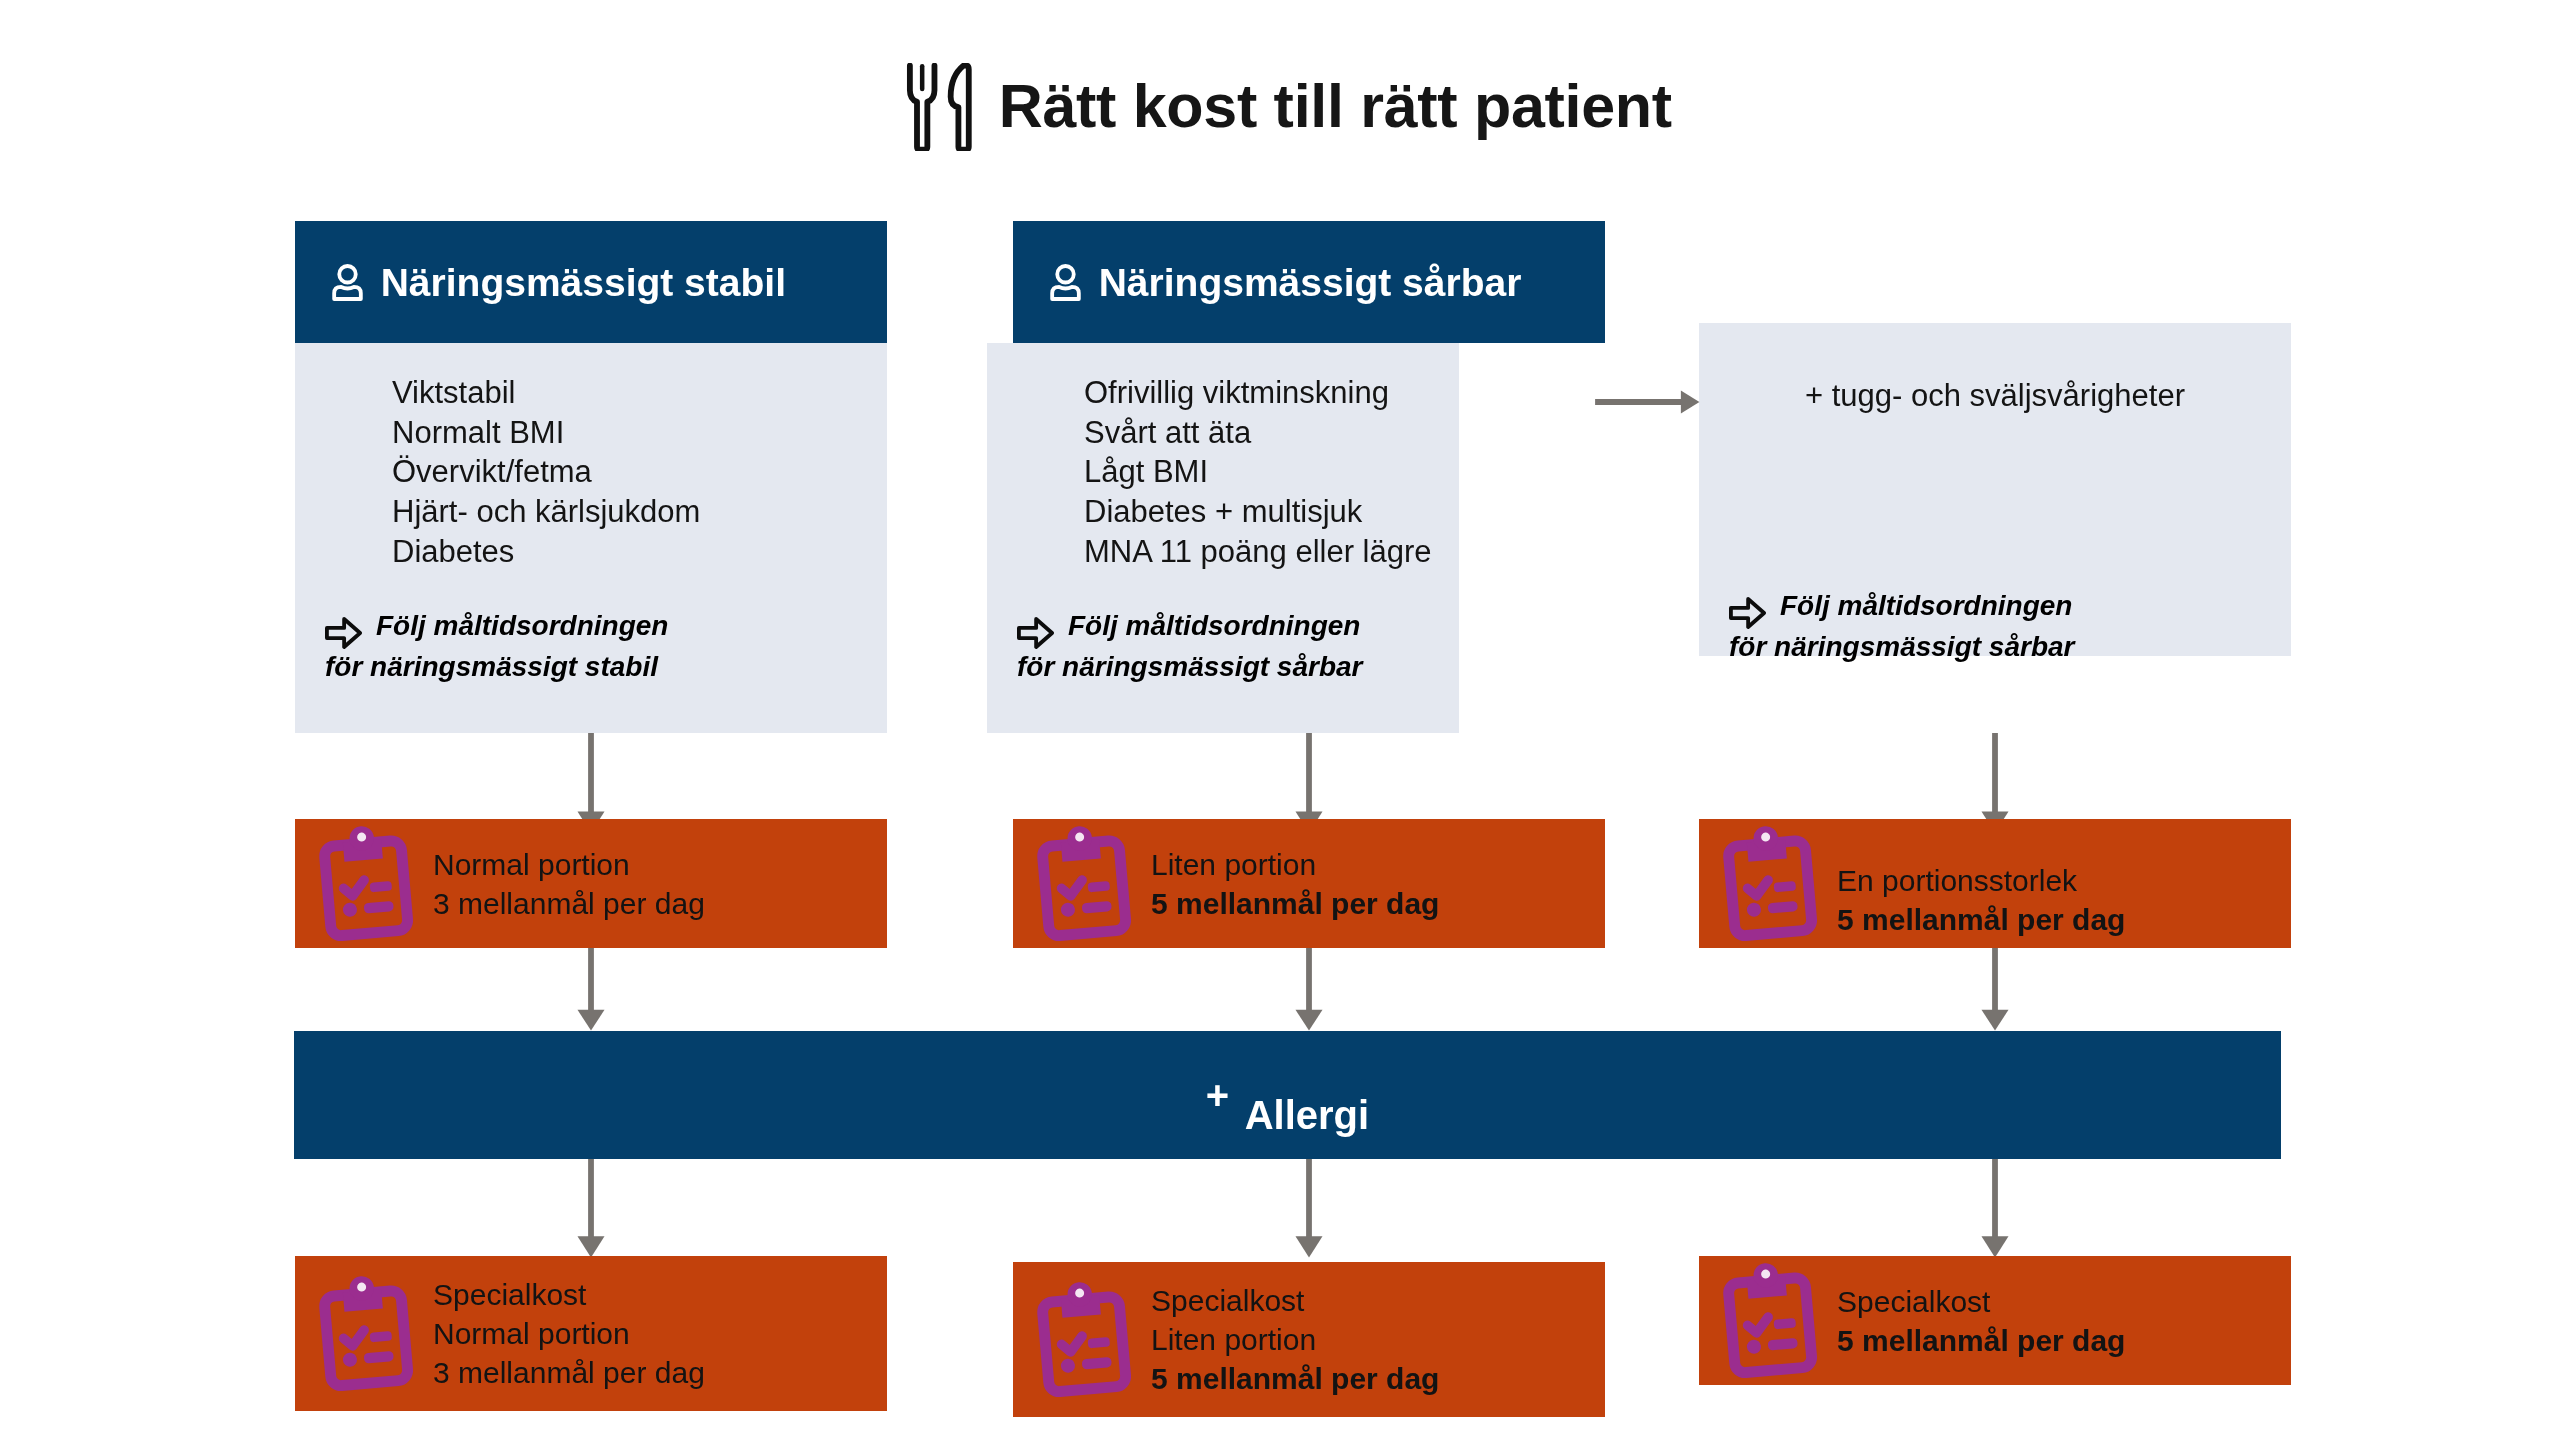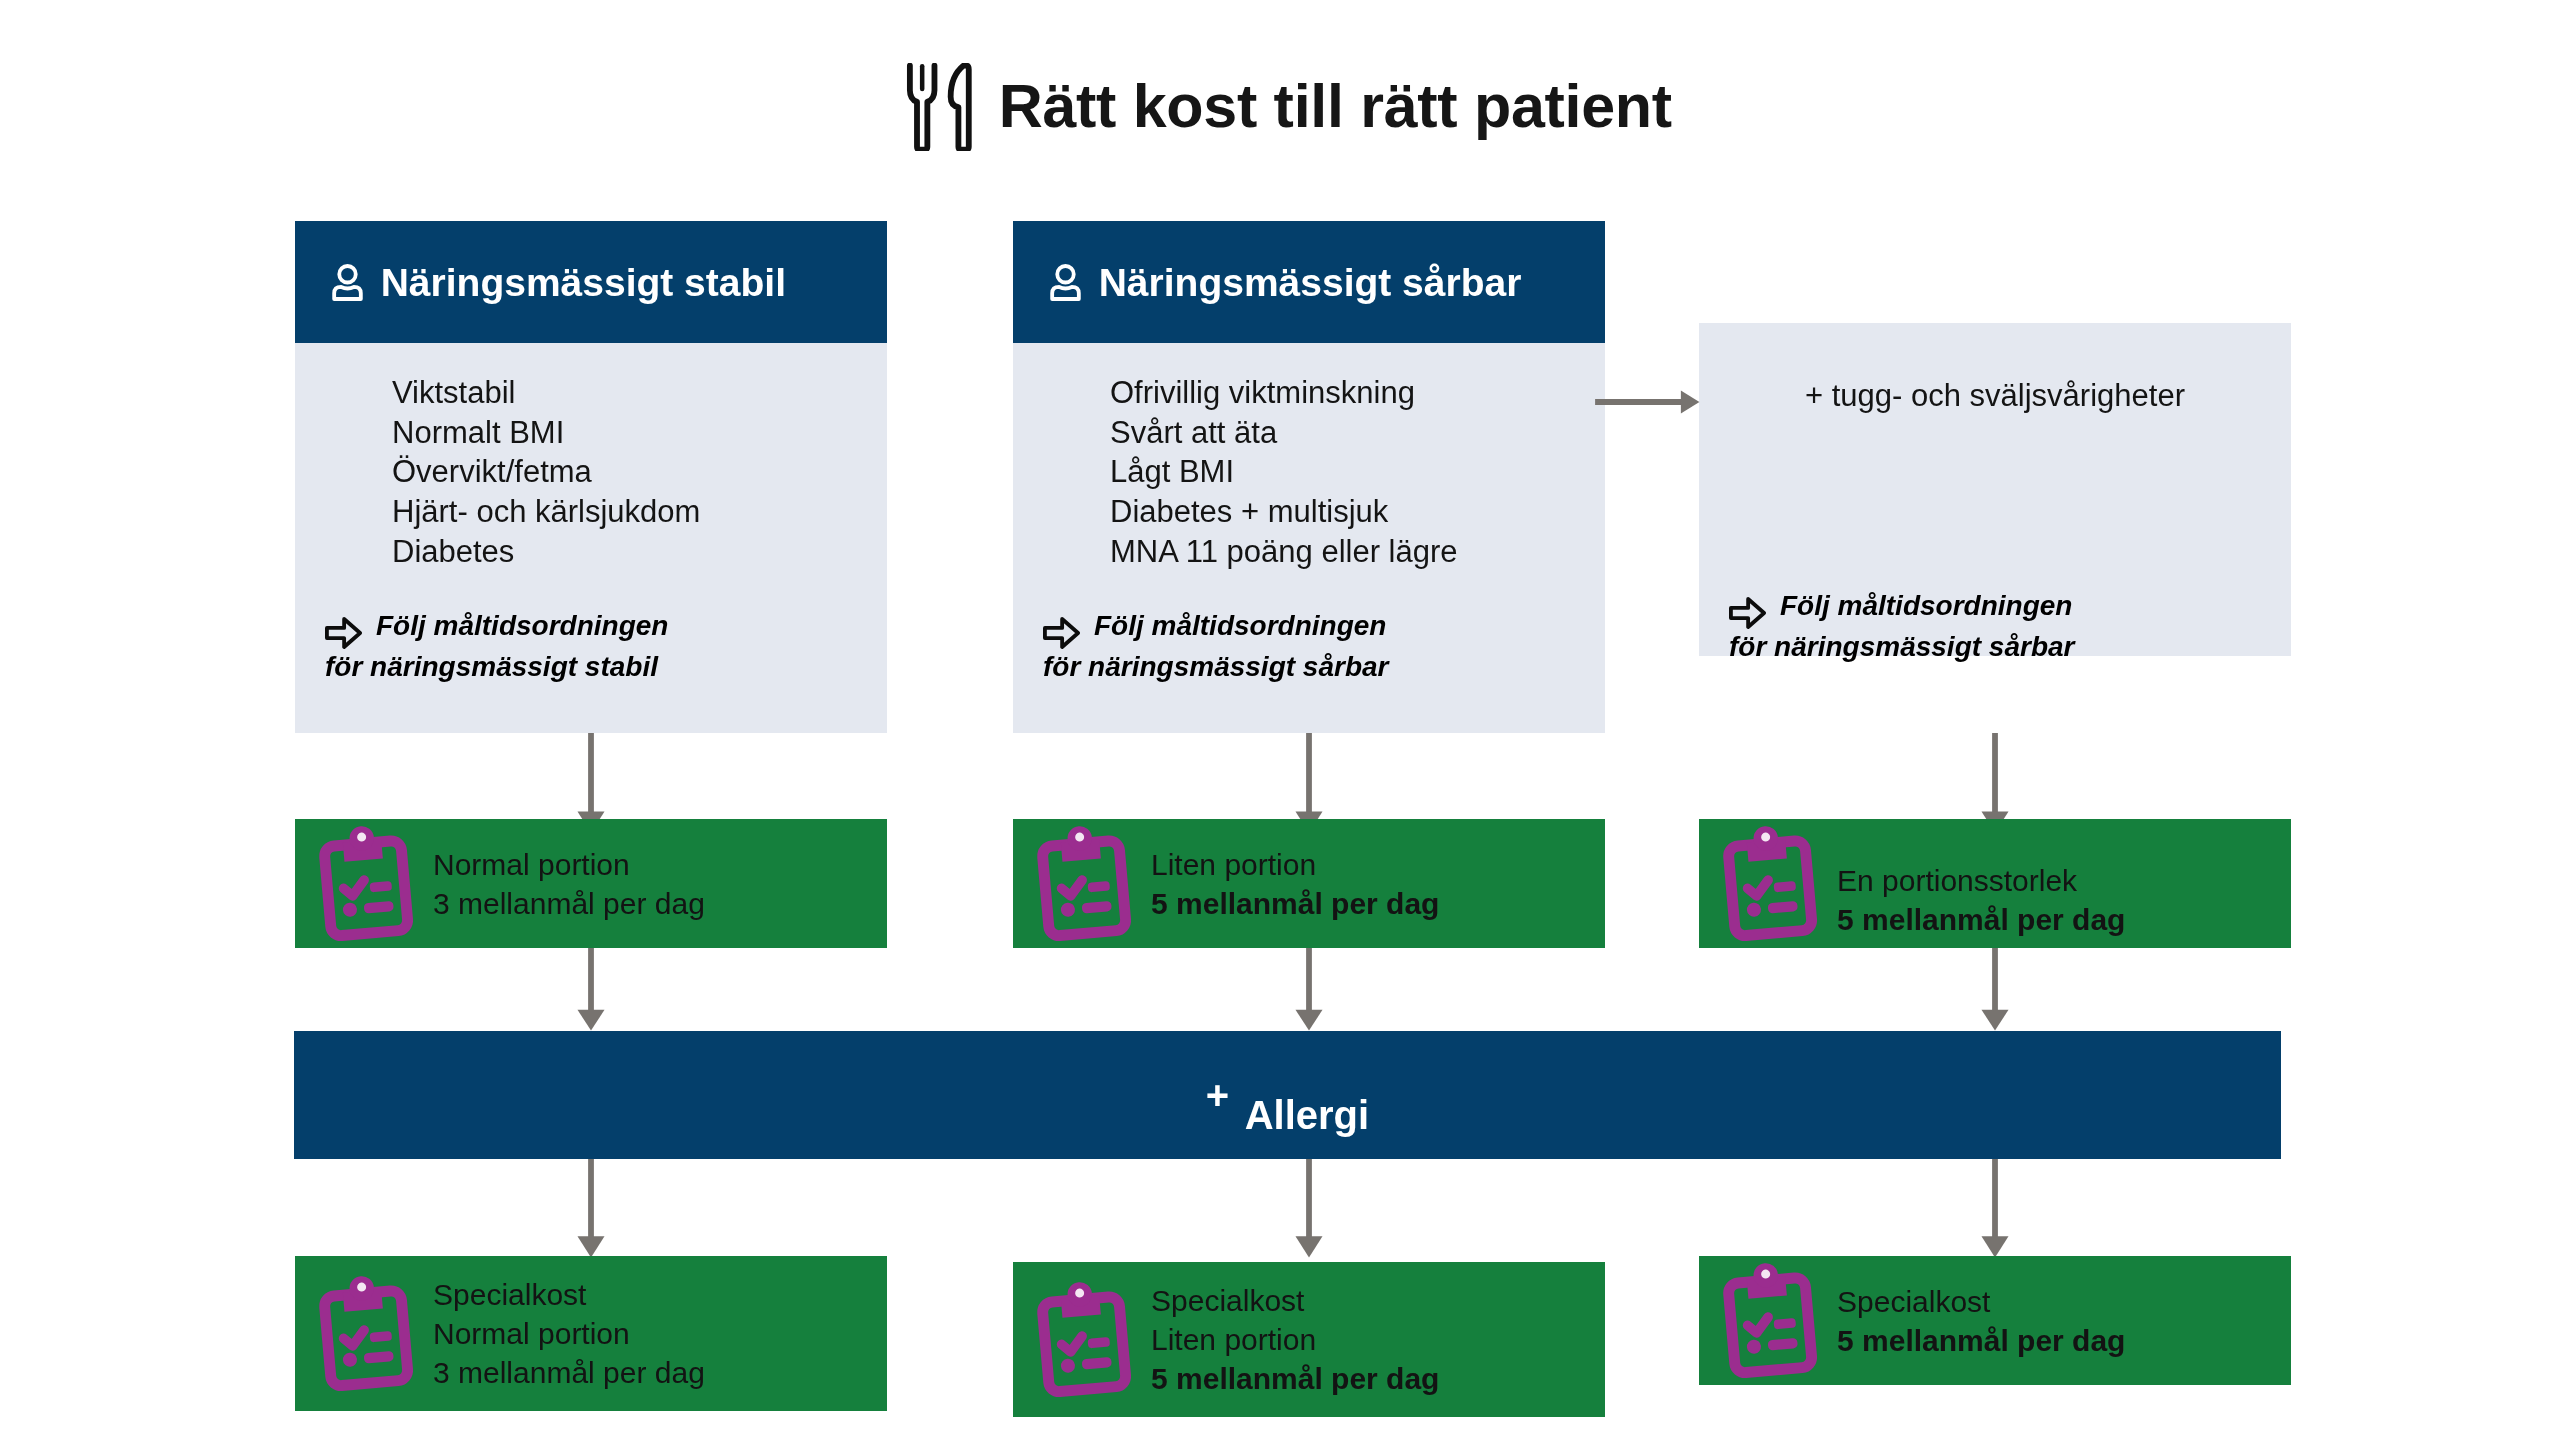--- a/index.html
+++ b/index.html
@@ -47,21 +47,21 @@
   .follow-row{display:flex;align-items:flex-start;gap:14px;}
   .arrow-right-icon{display:block;width:37px;height:36px;flex:0 0 auto;margin-top:5.2px;}
   .follow-txt{font-size:28px;font-weight:bold;color:#000000;line-height:1.12;font-style:italic;}
 
   .center-note{
     position:absolute;left:0;width:100%;text-align:center;
     font-size:31px;color:#141414;white-space:nowrap;
   }
 
   
-  .pink{background:#15803d;display:flex;align-items:center;}
+  .pink{background:#c2410c;display:flex;align-items:center;}
   .clip-icon{display:block;flex:0 0 auto;}
   .pink-txt{display:flex;flex-direction:column;justify-content:center;}
   .pink-line{font-size:30px;color:#131313;line-height:1.30;white-space:nowrap;}
   .pink-line.b{font-weight:bold;}
 
   
   .allergi{
     background:#043F6B;color:#fff;
     display:flex;align-items:center;justify-content:center;gap:15.5px;
   }
@@ -116,21 +116,21 @@
   </div>
 
   <div class="box hdr" style="left:1013px;top:221px;width:592px;height:122px;">
     <svg class="person-icon" viewBox="0 0 52 58">
       <circle cx="26" cy="16" r="13" fill="none" stroke="#fff" stroke-width="6"></circle>
       <path d="M5 55 L5 46 Q5 36 16 36 Q26 41 36 36 Q47 36 47 46 L47 55 Z" fill="none" stroke="#fff" stroke-width="6" stroke-linejoin="round"></path>
     </svg>
     <div class="hdr-title">Näringsmässigt sårbar</div>
   </div>
 
-  <div class="box body-box" style="left:1013px;top:343px;width:592px;height:390px;">
+  <div class="box body-box" style="left:987px;top:343px;width:472px;height:390px;">
     <div class="crit-list">
       <div class="crit-line">Ofrivillig viktminskning</div>
       <div class="crit-line">Svårt att äta</div>
       <div class="crit-line">Lågt BMI</div>
       <div class="crit-line">Diabetes + multisjuk</div>
       <div class="crit-line">MNA 11 poäng eller lägre</div>
     </div>
     <div class="follow" style="top:267px;">
       <div class="follow-row">
         <svg class="arrow-right-icon" viewBox="0 0 58 56">

